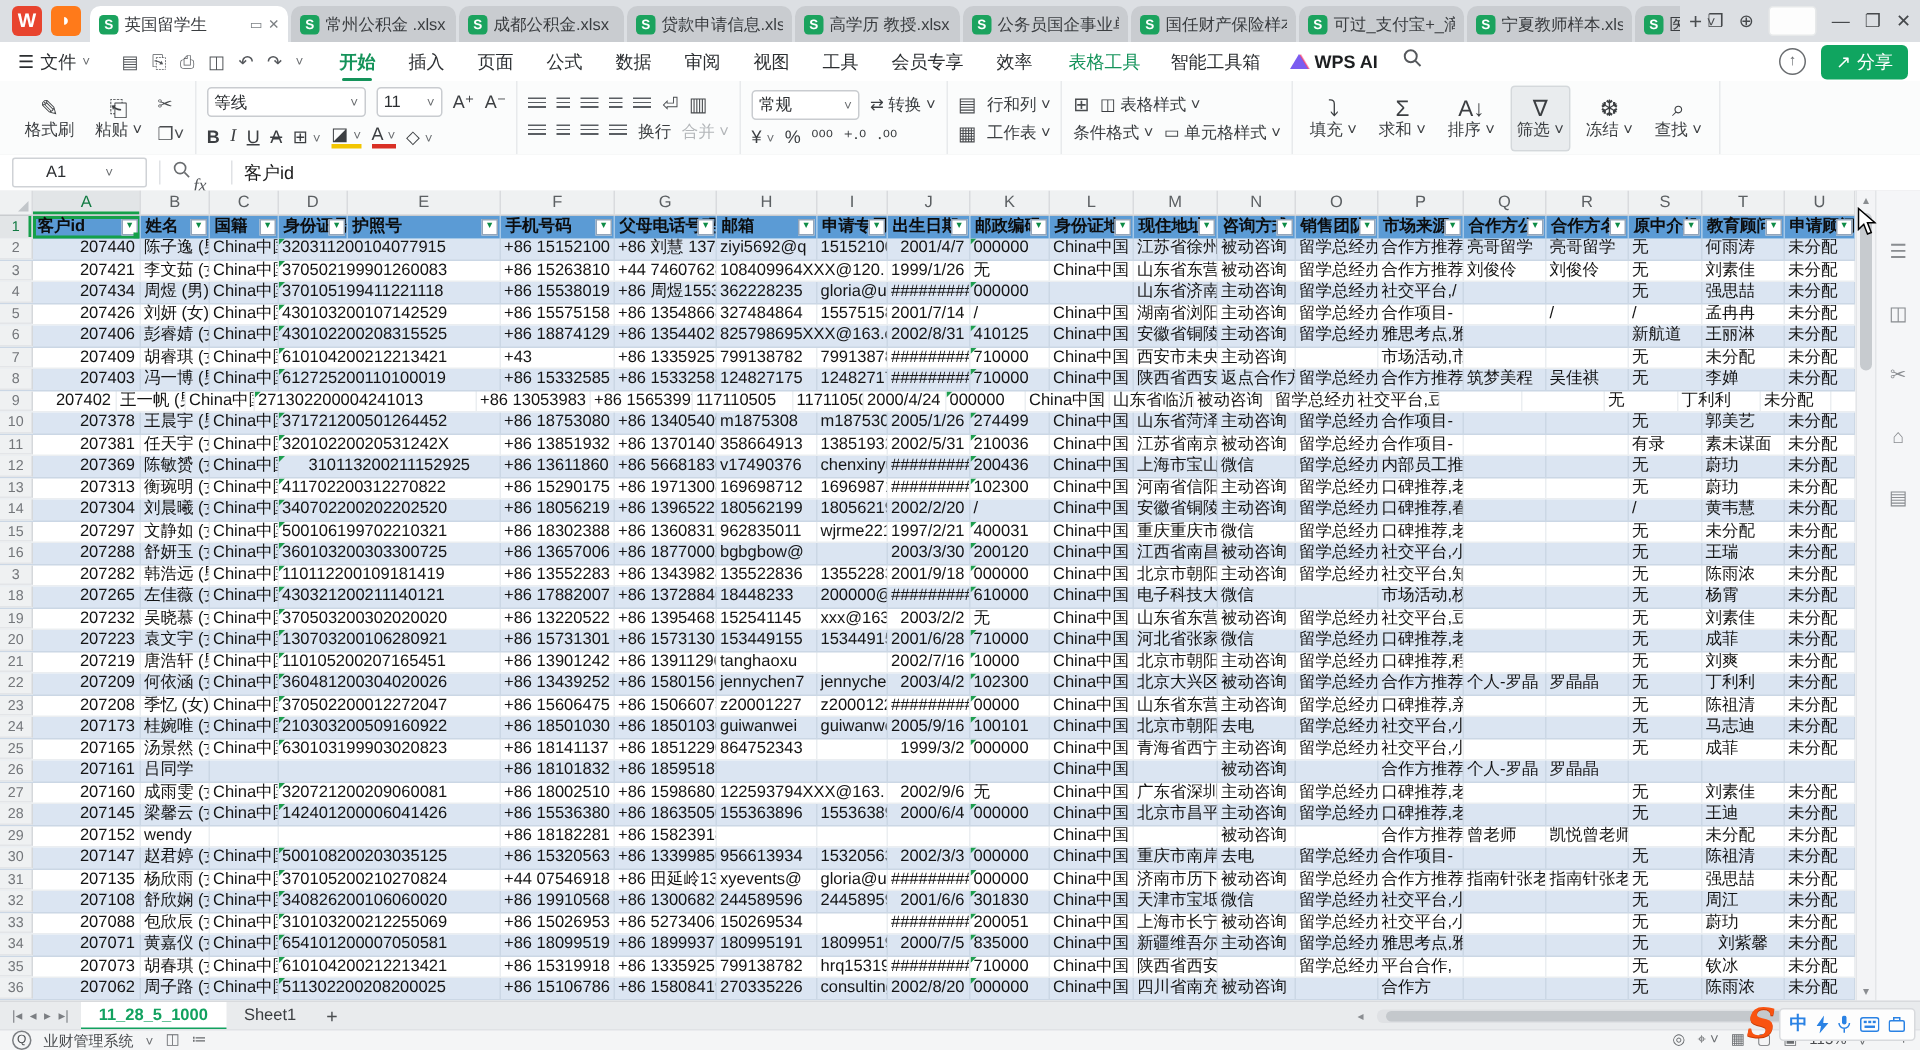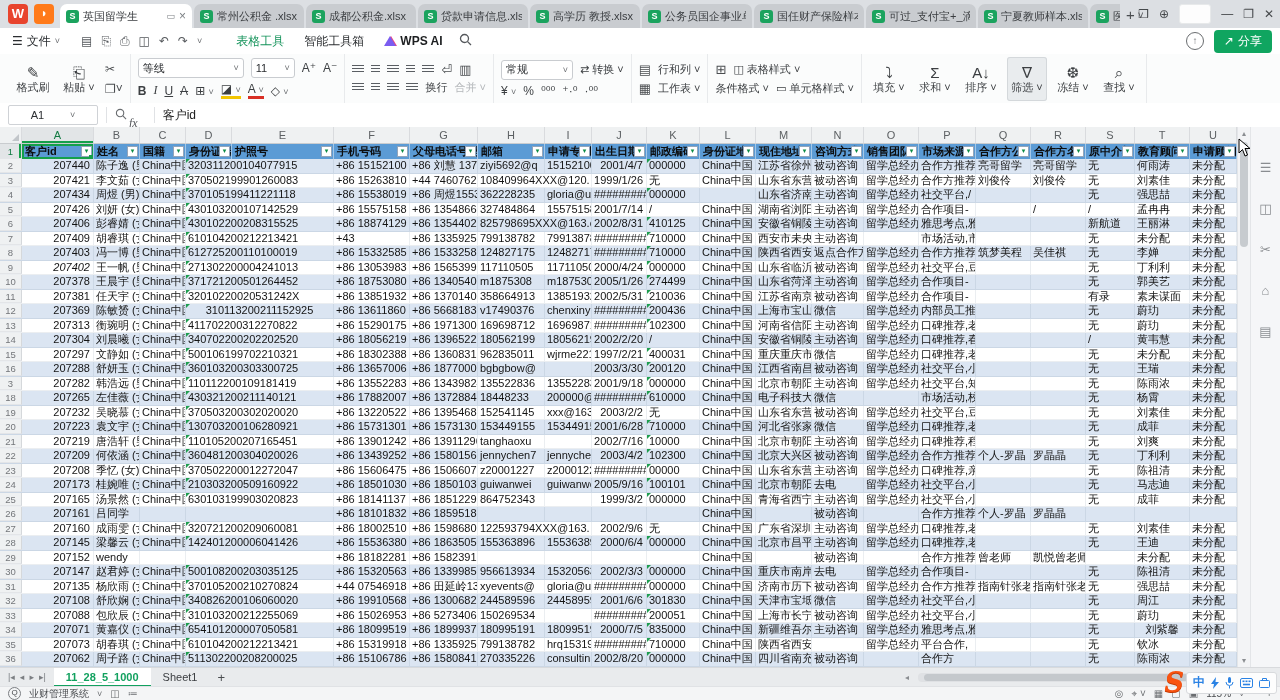--- a/index.html
+++ b/index.html
@@ -195,20 +195,32 @@
     </div>
     <div class="qicons">
       <span>▤</span>
       <span>⎘</span>
       <span>⎙</span>
       <span>◫</span>
       <span>↶</span>
       <span>↷</span>
       <span class="caret">˅</span>
     </div>
+    <div id="menus">
+        <div class="menu mactive">开始</div>
+        <div class="menu">插入</div>
+        <div class="menu">页面</div>
+        <div class="menu">公式</div>
+        <div class="menu">数据</div>
+        <div class="menu">审阅</div>
+        <div class="menu">视图</div>
+        <div class="menu">工具</div>
+        <div class="menu">会员专享</div>
+        <div class="menu">效率</div>
+      </div>
     <div class="ctxtab">表格工具</div>
     <div class="ctxtab2">智能工具箱</div>
     <div class="ai-logo">
       <span class="ai-tri"></span>
       <span>WPS AI</span>
     </div>
     <span class="msearch">
       <svg width="13" height="13" viewBox="0 0 13 13">
           <circle cx="5.5" cy="5.5" r="4" fill="none" stroke="#55585c" stroke-width="1.3"></circle>
           <line x1="8.6" y1="8.6" x2="12" y2="12" stroke="#55585c" stroke-width="1.3"></line>
@@ -582,21 +594,21 @@
           <div class="cell" style="width: 55px;">留学总经办</div>
           <div class="cell" style="width: 57px;">合作方推荐</div>
           <div class="cell" style="width: 55px;">筑梦美程</div>
           <div class="cell" style="width: 55px;">吴佳祺</div>
           <div class="cell" style="width: 49px;">无</div>
           <div class="cell" style="width: 55px;">李婵</div>
           <div class="cell" style="width: 47px;">未分配</div>
         </div>
         <div class="grow">
           <div class="rnum">9</div>
-          <div class="cell num" style="width: 72px; font-style: italic;">207402</div>
+          <div class="cell num" style="width: 56px;">207402</div>
           <div class="cell" style="width: 46px;">王一帆 (男</div>
           <div class="cell" style="width: 46px;">China中国</div>
           <div class="cell tri" style="width: 148px;">271302200004241013</div>
           <div class="cell" style="width: 76px;">+86 13053983</div>
           <div class="cell" style="width: 68px;">+86 1565399710</div>
           <div class="cell" style="width: 67px;">117110505</div>
           <div class="cell" style="width: 47px;">117110505</div>
           <div class="cell num" style="width: 55px;">2000/4/24</div>
           <div class="cell tri" style="width: 53px;">000000</div>
           <div class="cell" style="width: 56px;">China中国</div>

